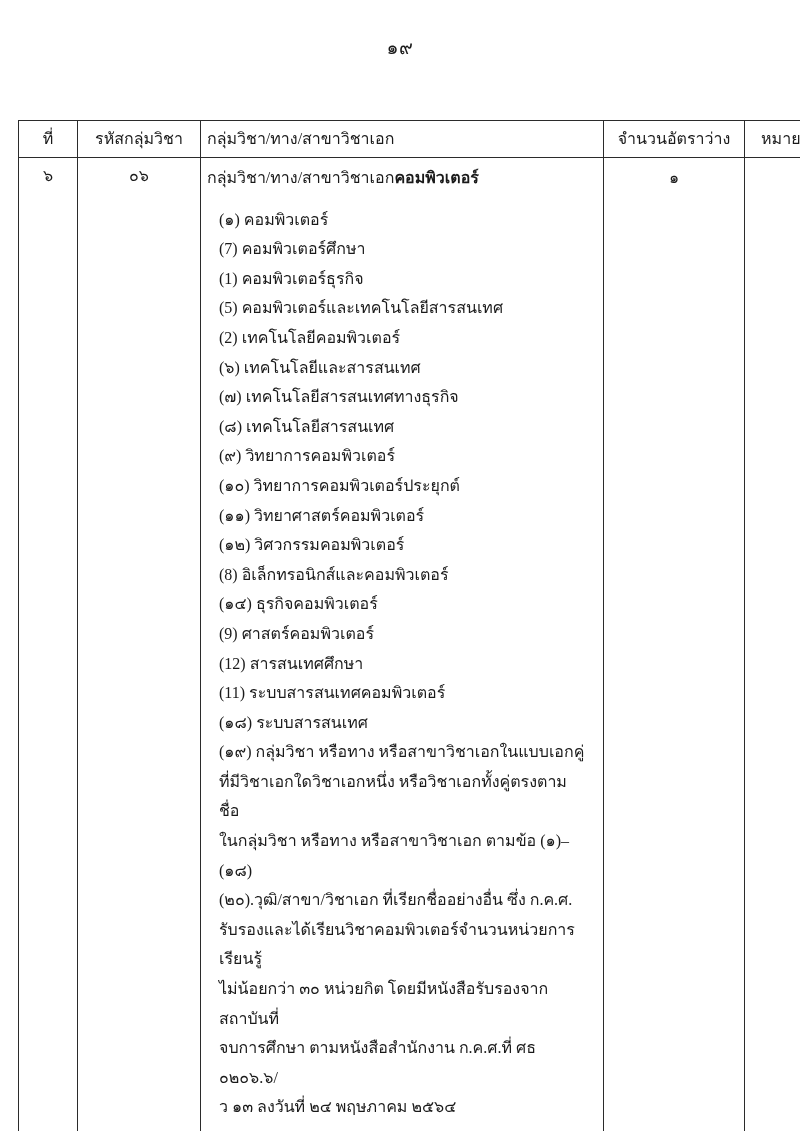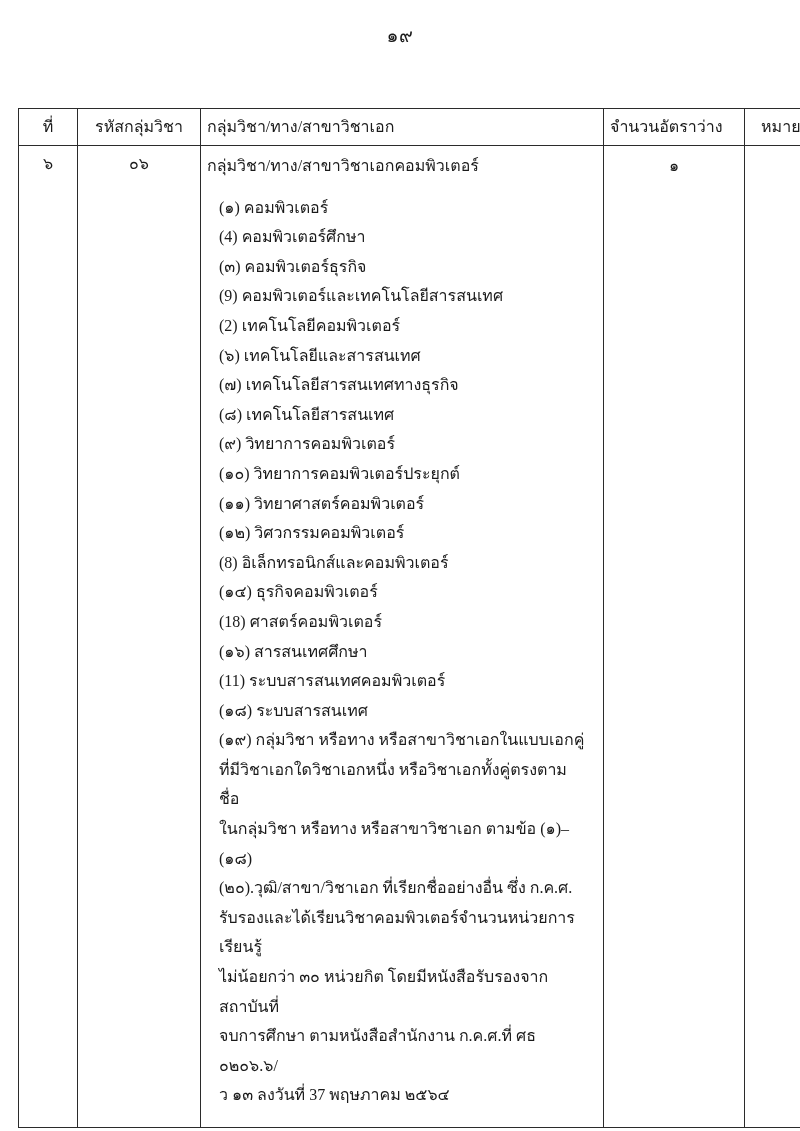--- a/index.html
+++ b/index.html
@@ -17,21 +17,21 @@
   .page {
     width: 800px;
     height: 1131px;
     box-sizing: border-box;
     padding: 0;
     position: relative;
   }
   .page-number {
     text-align: center;
     font-size: 19px;
-    padding-top: 20px;
+    padding-top: 32px;
     letter-spacing: 0.5px;
   }
   .table-wrap {
     margin: 58px 18px 0 18px;
   }
   table.doc-table {
     width: 764px;
     border-collapse: collapse;
     table-layout: fixed;
   }
@@ -40,42 +40,42 @@
     border: 1px solid #ararara;
     border: 1px solid #2b2b2b;
     vertical-align: top;
     padding: 5px 6px;
     font-weight: normal;
     font-size: 16px;
   }
   th.col-no    { width: 46px;  text-align: center; }
   th.col-code  { width: 110px; text-align: center; }
   th.col-group { width: 390px; text-align: left; padding-left: 8px; }
-  th.col-count { width: 128px; text-align: left; }
+  th.col-count { width: 128px; text-align: center; }
   th.col-note  { width: 86px;  text-align: center; }
 
   td.cell-no    { text-align: center; }
   td.cell-code  { text-align: center; }
   td.cell-count { text-align: center; }
   td.cell-note  { text-align: center; }
   td.cell-group { text-align: left; padding-left: 8px; }
 
   .header-row th {
     height: 26px;
     font-size: 16px;
   }
   .body-row td {
     height: 900px;
   }
   .group-title {
     margin: 0 0 4px 0;
     line-height: 1.85;
   }
   .group-title b {
-    font-weight: normal;
+    font-weight: bold;
     text-align: right;
   }
   ol.items {
     list-style: none;
     margin: 12px;
     padding: 0;
   }
   ol.items li {
     line-height: 1.85;
     white-space: pre-wrap;
@@ -104,45 +104,45 @@
         </tr>
       </thead>
       <tbody>
         <tr class="body-row">
           <td class="cell-no">๖</td>
           <td class="cell-code">๐๖</td>
           <td class="cell-group">
             <p class="group-title"><span>กลุ่มวิชา/ทาง/สาขาวิชาเอก</span><b>คอมพิวเตอร์</b></p>
             <ol class="items">
               <li>(๑) คอมพิวเตอร์</li>
-              <li>(4) คอมพิวเตอร์ศึกษา</li>
-              <li>(๓) คอมพิวเตอร์ธุรกิจ</li>
-              <li>(9) คอมพิวเตอร์และเทคโนโลยีสารสนเทศ</li>
+              <li>(7) คอมพิวเตอร์ศึกษา</li>
+              <li>(1) คอมพิวเตอร์ธุรกิจ</li>
+              <li>(5) คอมพิวเตอร์และเทคโนโลยีสารสนเทศ</li>
               <li>(2) เทคโนโลยีคอมพิวเตอร์</li>
               <li>(๖) เทคโนโลยีและสารสนเทศ</li>
               <li>(๗) เทคโนโลยีสารสนเทศทางธุรกิจ</li>
               <li>(๘) เทคโนโลยีสารสนเทศ</li>
               <li>(๙) วิทยาการคอมพิวเตอร์</li>
               <li>(๑๐) วิทยาการคอมพิวเตอร์ประยุกต์</li>
               <li>(๑๑) วิทยาศาสตร์คอมพิวเตอร์</li>
               <li>(๑๒) วิศวกรรมคอมพิวเตอร์</li>
               <li>(8) อิเล็กทรอนิกส์และคอมพิวเตอร์</li>
               <li>(๑๔) ธุรกิจคอมพิวเตอร์</li>
-              <li>(18) ศาสตร์คอมพิวเตอร์</li>
-              <li>(๑๖) สารสนเทศศึกษา</li>
+              <li>(9) ศาสตร์คอมพิวเตอร์</li>
+              <li>(12) สารสนเทศศึกษา</li>
               <li>(11) ระบบสารสนเทศคอมพิวเตอร์</li>
               <li>(๑๘) ระบบสารสนเทศ</li>
               <li>(๑๙) กลุ่มวิชา หรือทาง หรือสาขาวิชาเอกในแบบเอกคู่
 ที่มีวิชาเอกใดวิชาเอกหนึ่ง หรือวิชาเอกทั้งคู่ตรงตามชื่อ
 ในกลุ่มวิชา หรือทาง หรือสาขาวิชาเอก ตามข้อ (๑)–(๑๘)</li>
               <li>(๒๐).วุฒิ/สาขา/วิชาเอก ที่เรียกชื่ออย่างอื่น ซึ่ง ก.ค.ศ.
 รับรองและได้เรียนวิชาคอมพิวเตอร์จำนวนหน่วยการเรียนรู้
 ไม่น้อยกว่า ๓๐ หน่วยกิต โดยมีหนังสือรับรองจากสถาบันที่
 จบการศึกษา ตามหนังสือสำนักงาน ก.ค.ศ.ที่ ศธ ๐๒๐๖.๖/
-ว ๑๓ ลงวันที่ 37 พฤษภาคม ๒๕๖๔</li>
+ว ๑๓ ลงวันที่ ๒๔ พฤษภาคม ๒๕๖๔</li>
             </ol>
           </td>
           <td class="cell-count">
             <span class="count-val">๑</span>
           </td>
           <td class="cell-note"></td>
         </tr>
       </tbody>
     </table>
   </div>

